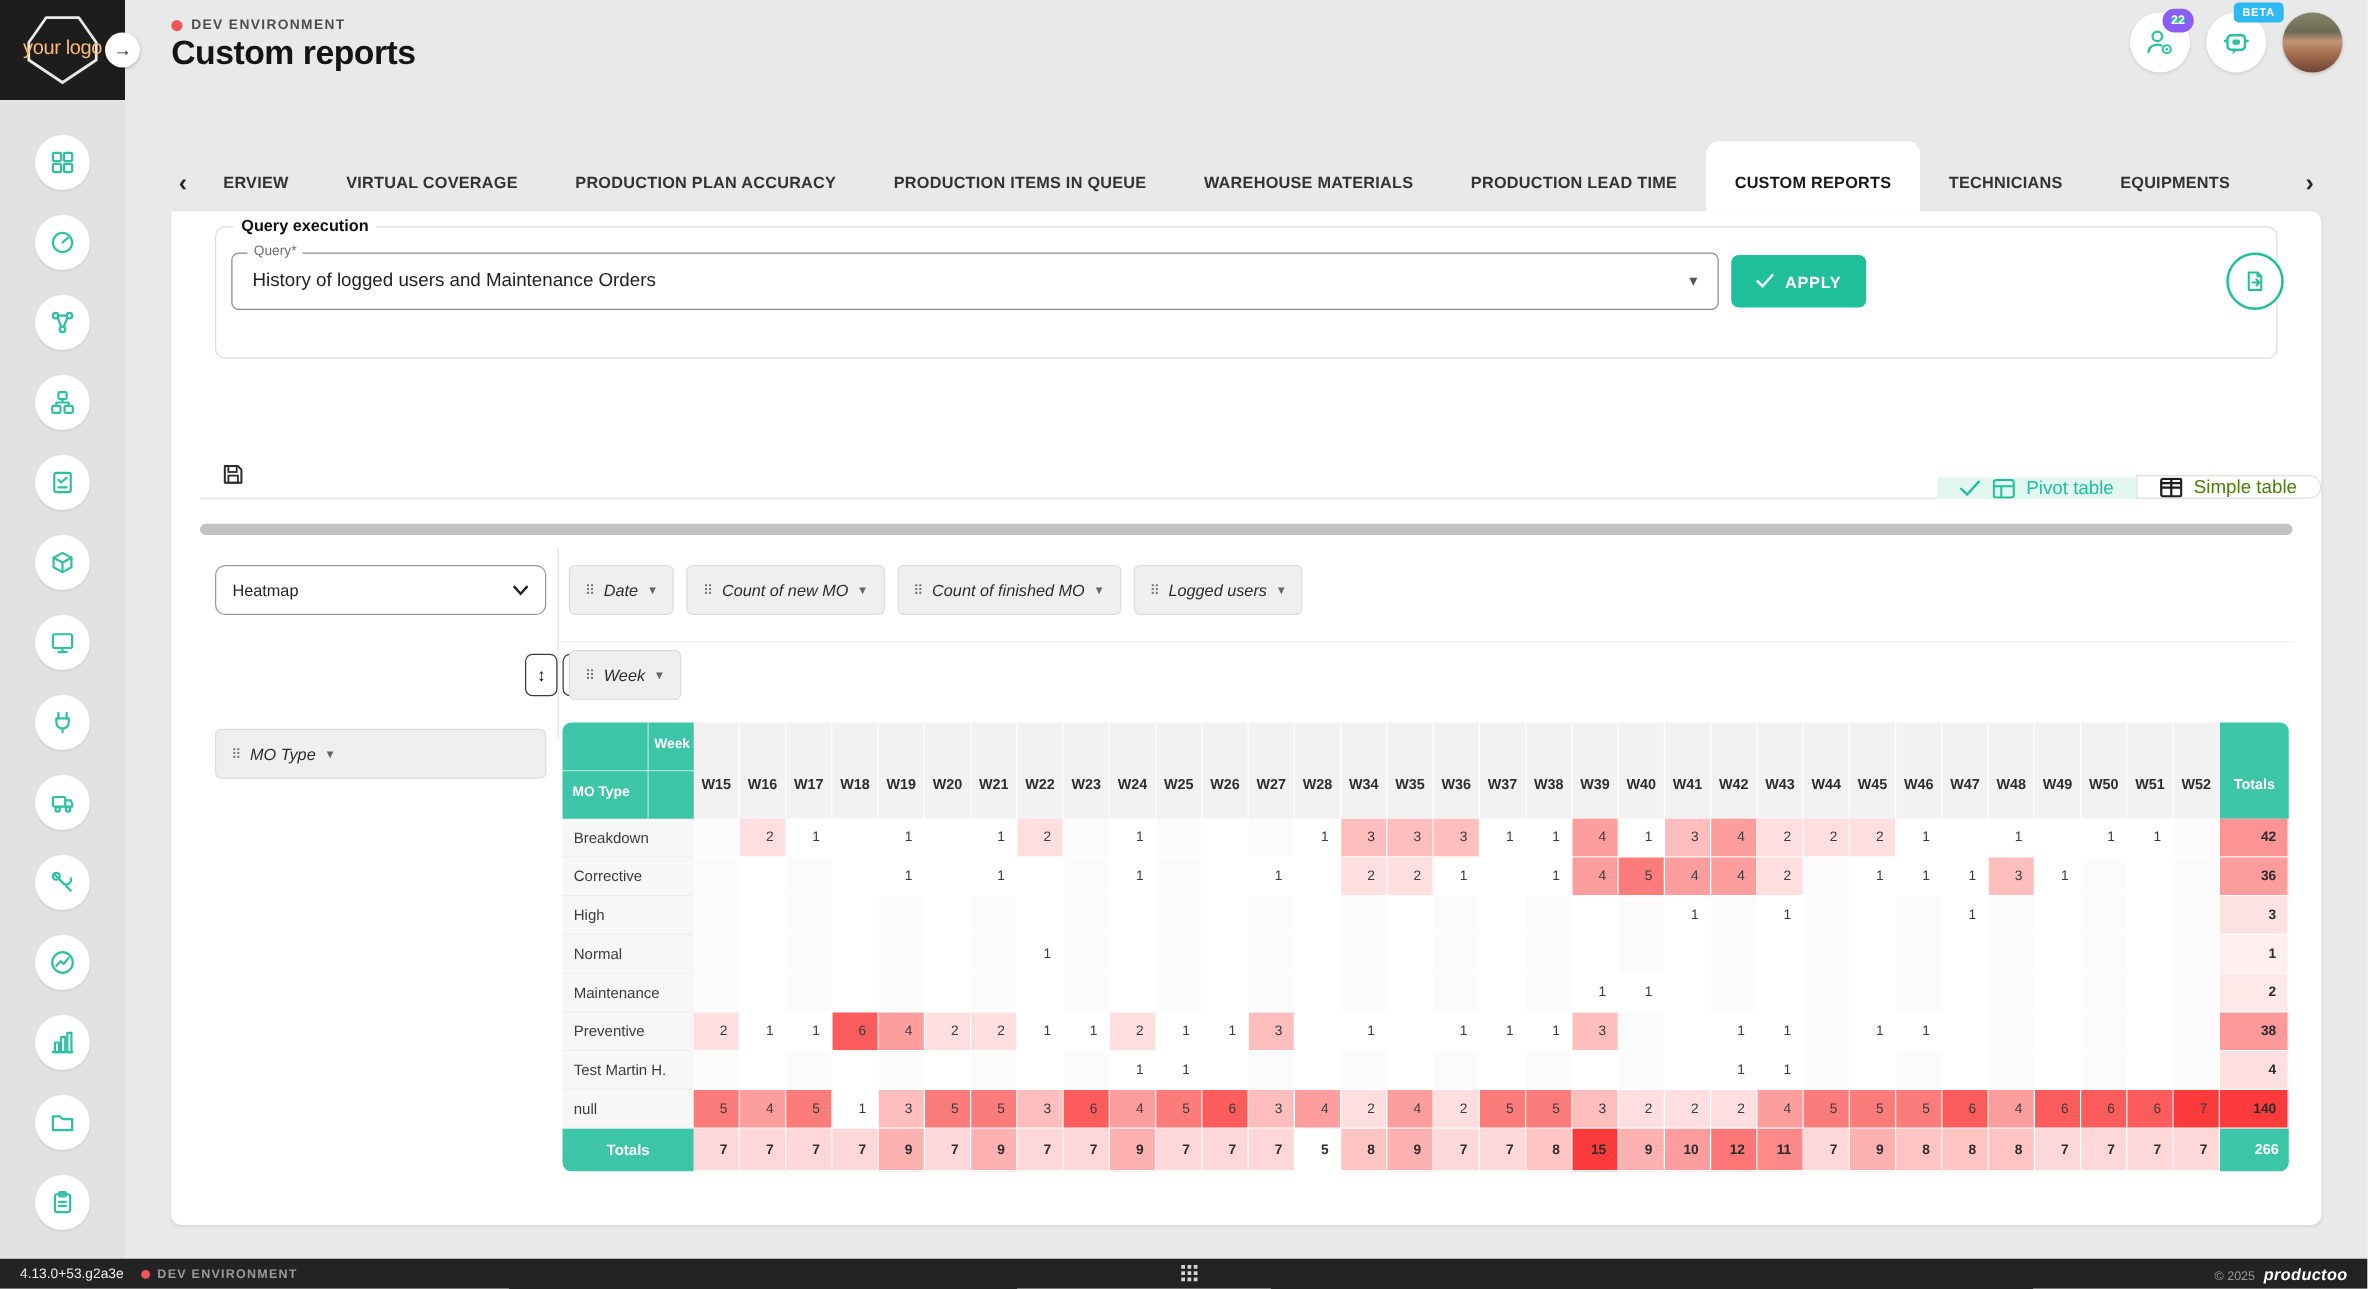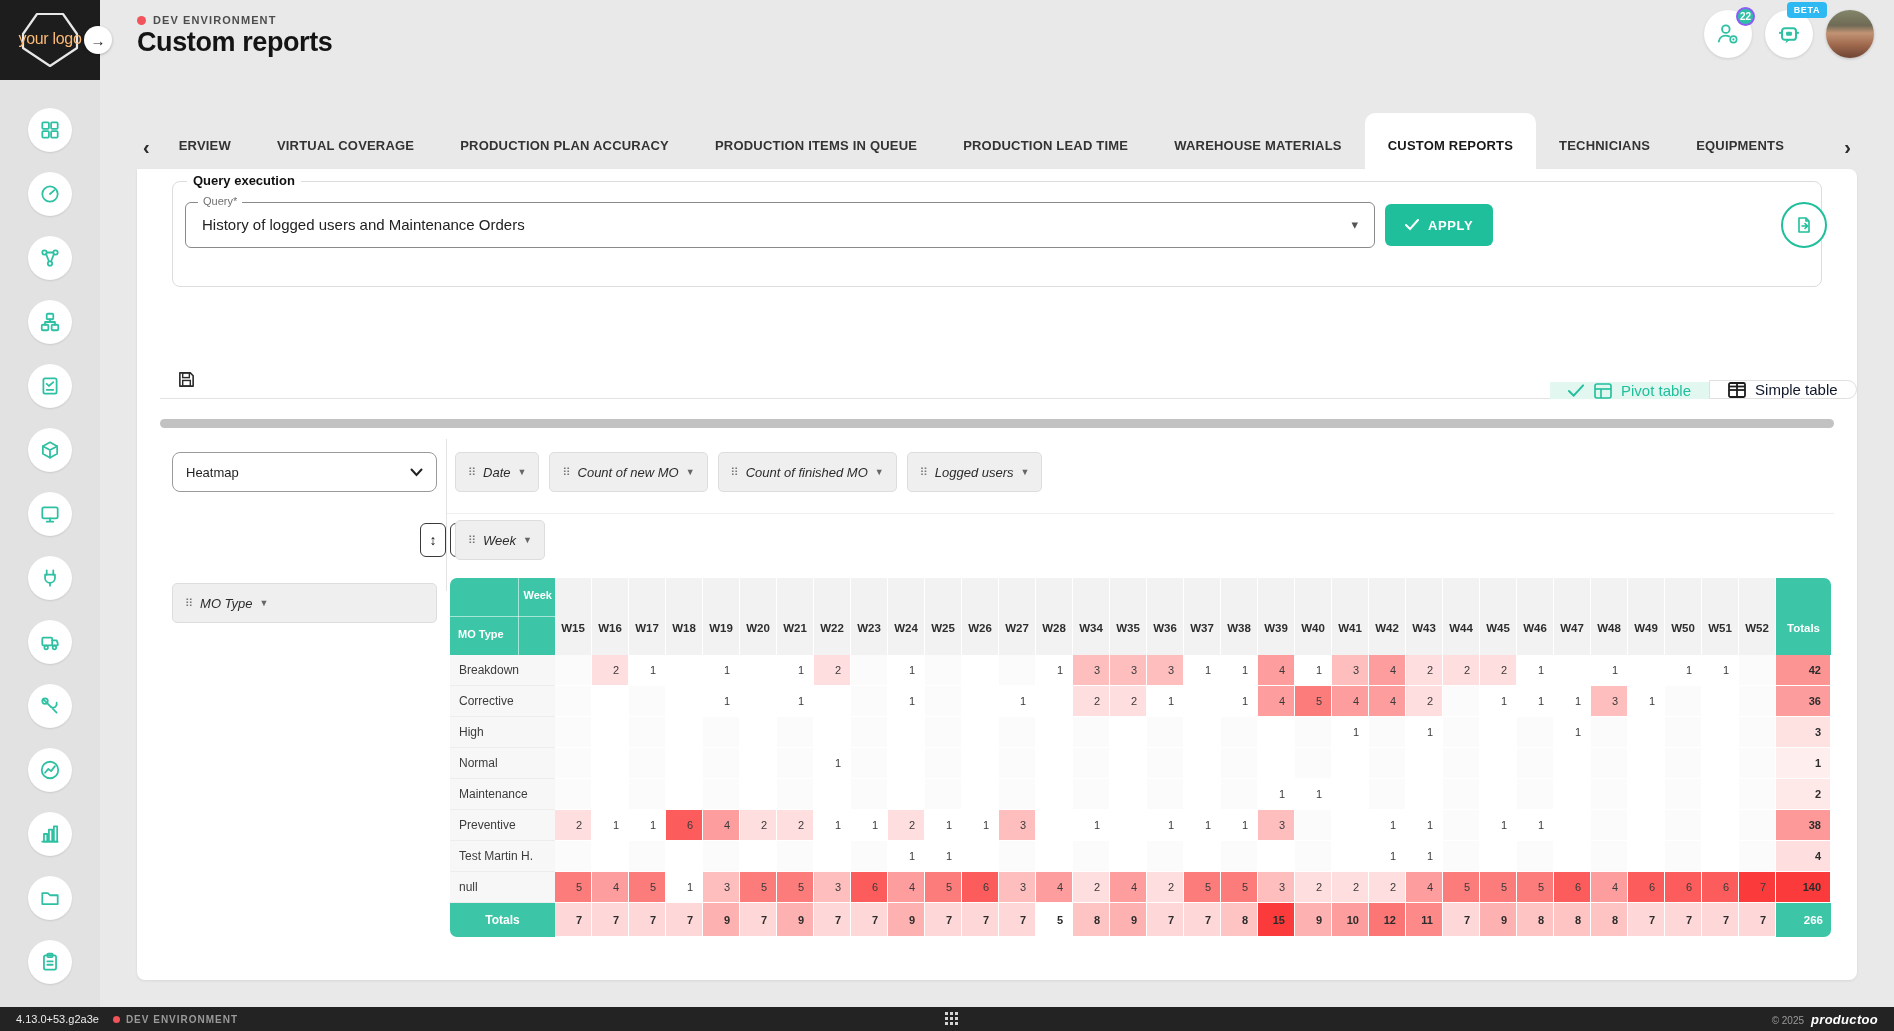--- a/index.html
+++ b/index.html
@@ -12,21 +12,21 @@
   .logo-arrow{position:absolute;left:84px;top:26px;width:28px;height:28px;border-radius:50%;background:#fff;
     box-shadow:0 1px 3px rgba(0,0,0,.25);display:flex;align-items:center;justify-content:center;font-size:15px;color:#1d1d1d;cursor:pointer;}
   .env-row{left:137px;top:14px;display:flex;align-items:center;gap:7px;}
   .env-dot{width:9px;height:9px;border-radius:50%;background:#f2545b;}
   .env-label{font-size:11px;font-weight:bold;color:#4d4d4d;letter-spacing:1.1px;}
   .page-title{left:137px;top:27px;font-size:27px;font-weight:bold;color:#141414;letter-spacing:-.4px;}
   .topbar-right{right:20px;top:10px;display:flex;align-items:center;gap:13px;}
   .circle-btn{position:relative;width:48px;height:48px;border-radius:50%;background:#fff;display:flex;align-items:center;
     justify-content:center;box-shadow:0 1px 3px rgba(0,0,0,.12);cursor:pointer;}
   .count-badge{position:absolute;top:-3px;right:-3px;min-width:19px;height:19px;border-radius:10px;background:#2ec0a2;
-    color:#fff;font-size:10px;font-weight:bold;display:flex;align-items:center;justify-content:center;border:2px solid #8b5cf6;box-sizing:border-box;}
+    color:#fff;font-size:10px;font-weight:bold;display:flex;align-items:center;justify-content:center;border:7px solid #8b5cf6;box-sizing:border-box;}
   .beta-badge{position:absolute;top:-8px;right:-14px;background:#2fb9f2;color:#fff;font-size:9px;font-weight:bold;
     letter-spacing:.6px;border-radius:4px;padding:3px 7px;}
   .avatar{width:48px;height:48px;border-radius:50%;cursor:pointer;
     background:linear-gradient(180deg,#83876b 0%,#6f6a55 32%,#c29374 48%,#a06a4e 72%,#6e4432 100%);
     box-shadow:0 1px 3px rgba(0,0,0,.2);}
   
   .sidebar{left:0;top:80px;width:100px;height:927px;background:#e2e2e2;display:flex;flex-direction:column;
     align-items:center;padding-top:28px;gap:20px;box-sizing:border-box;}
   .side-icon{width:44px;height:44px;border-radius:50%;background:#fff;display:flex;align-items:center;justify-content:center;
     box-shadow:0 1px 2px rgba(0,0,0,.10);cursor:pointer;flex:0 0 auto;}
@@ -59,21 +59,21 @@
   .q-caret{position:absolute;right:16px;top:14px;font-size:13px;color:#555;}
   .apply-btn{position:absolute;left:1212px;top:22px;height:42px;background:#1fbf9c;border:none;border-radius:6px;
     color:#fff;font-size:13px;font-weight:bold;letter-spacing:.6px;padding:0 20px;display:flex;align-items:center;gap:9px;cursor:pointer;}
   .export-btn{position:absolute;left:1608px;top:20px;width:46px;height:46px;border-radius:50%;background:#fff;
     border:2px solid #1fbf9c;box-sizing:border-box;display:flex;align-items:center;justify-content:center;cursor:pointer;}
   .toolbar-line{position:absolute;left:23px;top:229px;width:1674px;height:1px;background:#e3e3e3;}
   .save-btn{position:absolute;left:30px;top:192px;width:38px;height:36px;display:flex;align-items:center;justify-content:center;cursor:pointer;}
   .view-toggle{position:absolute;left:1413px;top:183px;height:47px;display:flex;align-items:flex-end;}
   .seg{display:flex;align-items:center;gap:9px;padding:0 18px;font-size:15px;cursor:pointer;}
   .seg.pivot{background:#e2f7f0;color:#1fbf9c;}
-  .seg.simple{background:#fff;border:1px solid #e0e0e0;border-radius:0 14px 14px 0;color:#0f172a;}
+  .seg.simple{background:#fff;border:1px solid #e0e0e0;border-radius:0 14px 14px 0;color:#4d7c0f;}
   .hscroll{position:absolute;left:23px;top:250px;width:1674px;height:9px;border-radius:5px;background:#c2c2c2;cursor:grab;}
   .ui-select{position:absolute;background:#fff;border:1.5px solid #9a9a9a;border-radius:8px;box-sizing:border-box;
     display:flex;align-items:center;justify-content:space-between;padding:0 13px;font-size:13px;color:#1f1f1f;cursor:pointer;}
   .sel-renderer{left:35px;top:283px;width:265px;height:40px;}
   .sel-aggregator{left:35px;top:351px;width:240px;height:40px;}
   .axis-btn{position:absolute;width:26px;height:34px;border:1.5px solid #3a3a3a;border-radius:6px;background:#fff;
     box-sizing:border-box;display:flex;align-items:center;justify-content:center;font-size:14px;color:#111;cursor:pointer;}
   .v-divider{position:absolute;left:309px;top:270px;width:1px;height:152px;background:#e3e3e3;}
   .h-divider{position:absolute;left:310px;top:344px;width:1387px;height:1px;background:#efefef;}
   .chips-row{position:absolute;left:318px;top:283px;display:flex;gap:10px;}
@@ -271,22 +271,22 @@
     </div>
   </div>
 
 <div class="abs tabbar" id="tabbar">
   <span class="tab-chevron">‹</span>
 
   <div class="tab">ERVIEW</div>
     <div class="tab">VIRTUAL COVERAGE</div>
     <div class="tab">PRODUCTION PLAN ACCURACY</div>
     <div class="tab">PRODUCTION ITEMS IN QUEUE</div>
+    <div class="tab">WAREHOUSE MATERIALS</div>
     <div class="tab">PRODUCTION LEAD TIME</div>
-    <div class="tab">WAREHOUSE MATERIALS</div>
     <div class="tab active">CUSTOM REPORTS</div>
     <div class="tab">TECHNICIANS</div>
     <div class="tab">EQUIPMENTS</div>
     <span class="tab-chevron fwd">›</span>
 </div>
 
 <div class="abs panel">
 
   <div class="fieldset">
     <span class="legend">Query execution</span>

